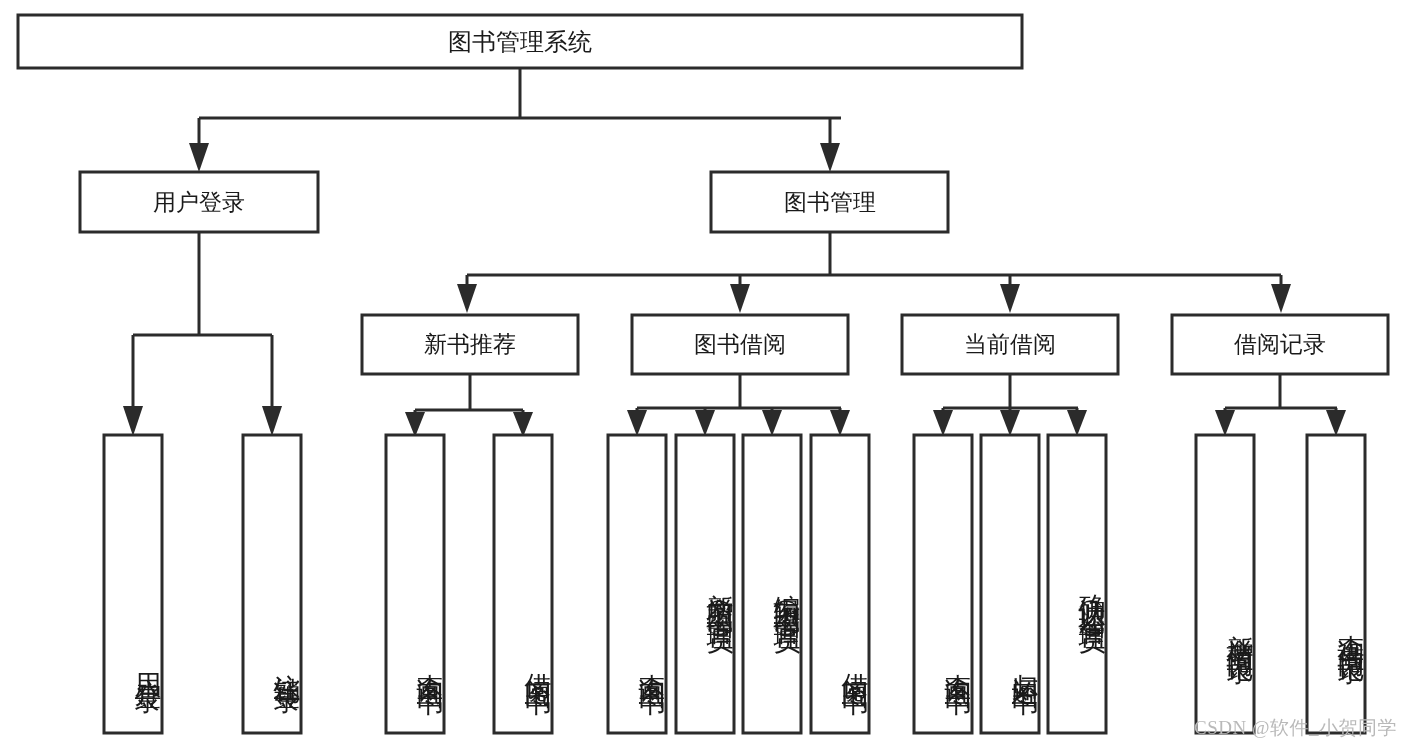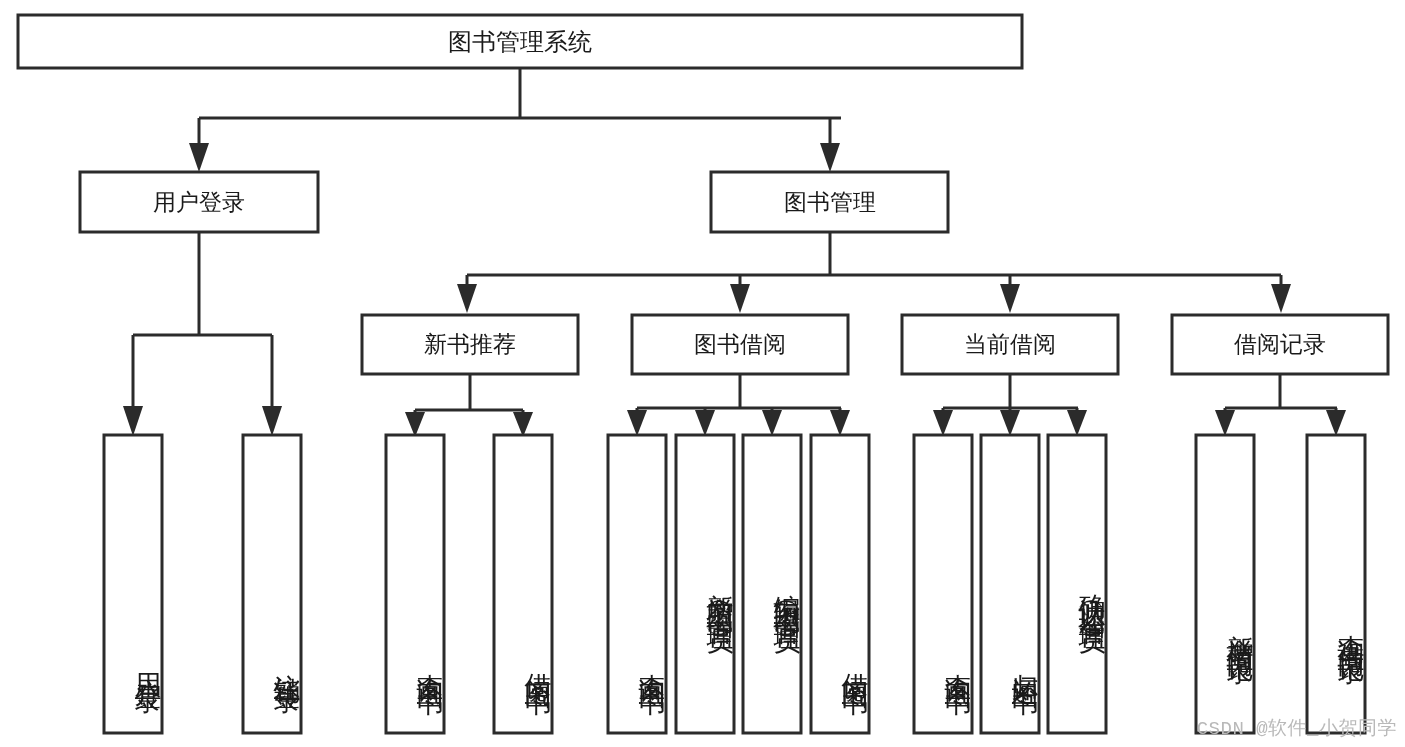--- a/index.html
+++ b/index.html
@@ -59,21 +59,21 @@
     line-height: 1;
     letter-spacing: 5px;
     color: #1a1a1a;
     white-space: nowrap;
     pointer-events: none;
   }
   .watermark {
     position: absolute;
     right: 8px;
     bottom: 6px;
-    font-family: Liberation Mono, monospace;
+    font-family: Liberation Serif, serif;
     font-size: 19px;
     color: #b9b9b9;
     letter-spacing: 0.5px;
     white-space: nowrap;
   }
 </style>
 </head>
 <body>
 
 <svg id="diagram" viewBox="0 0 1405 747" xmlns="http://www.w3.org/2000/svg">

